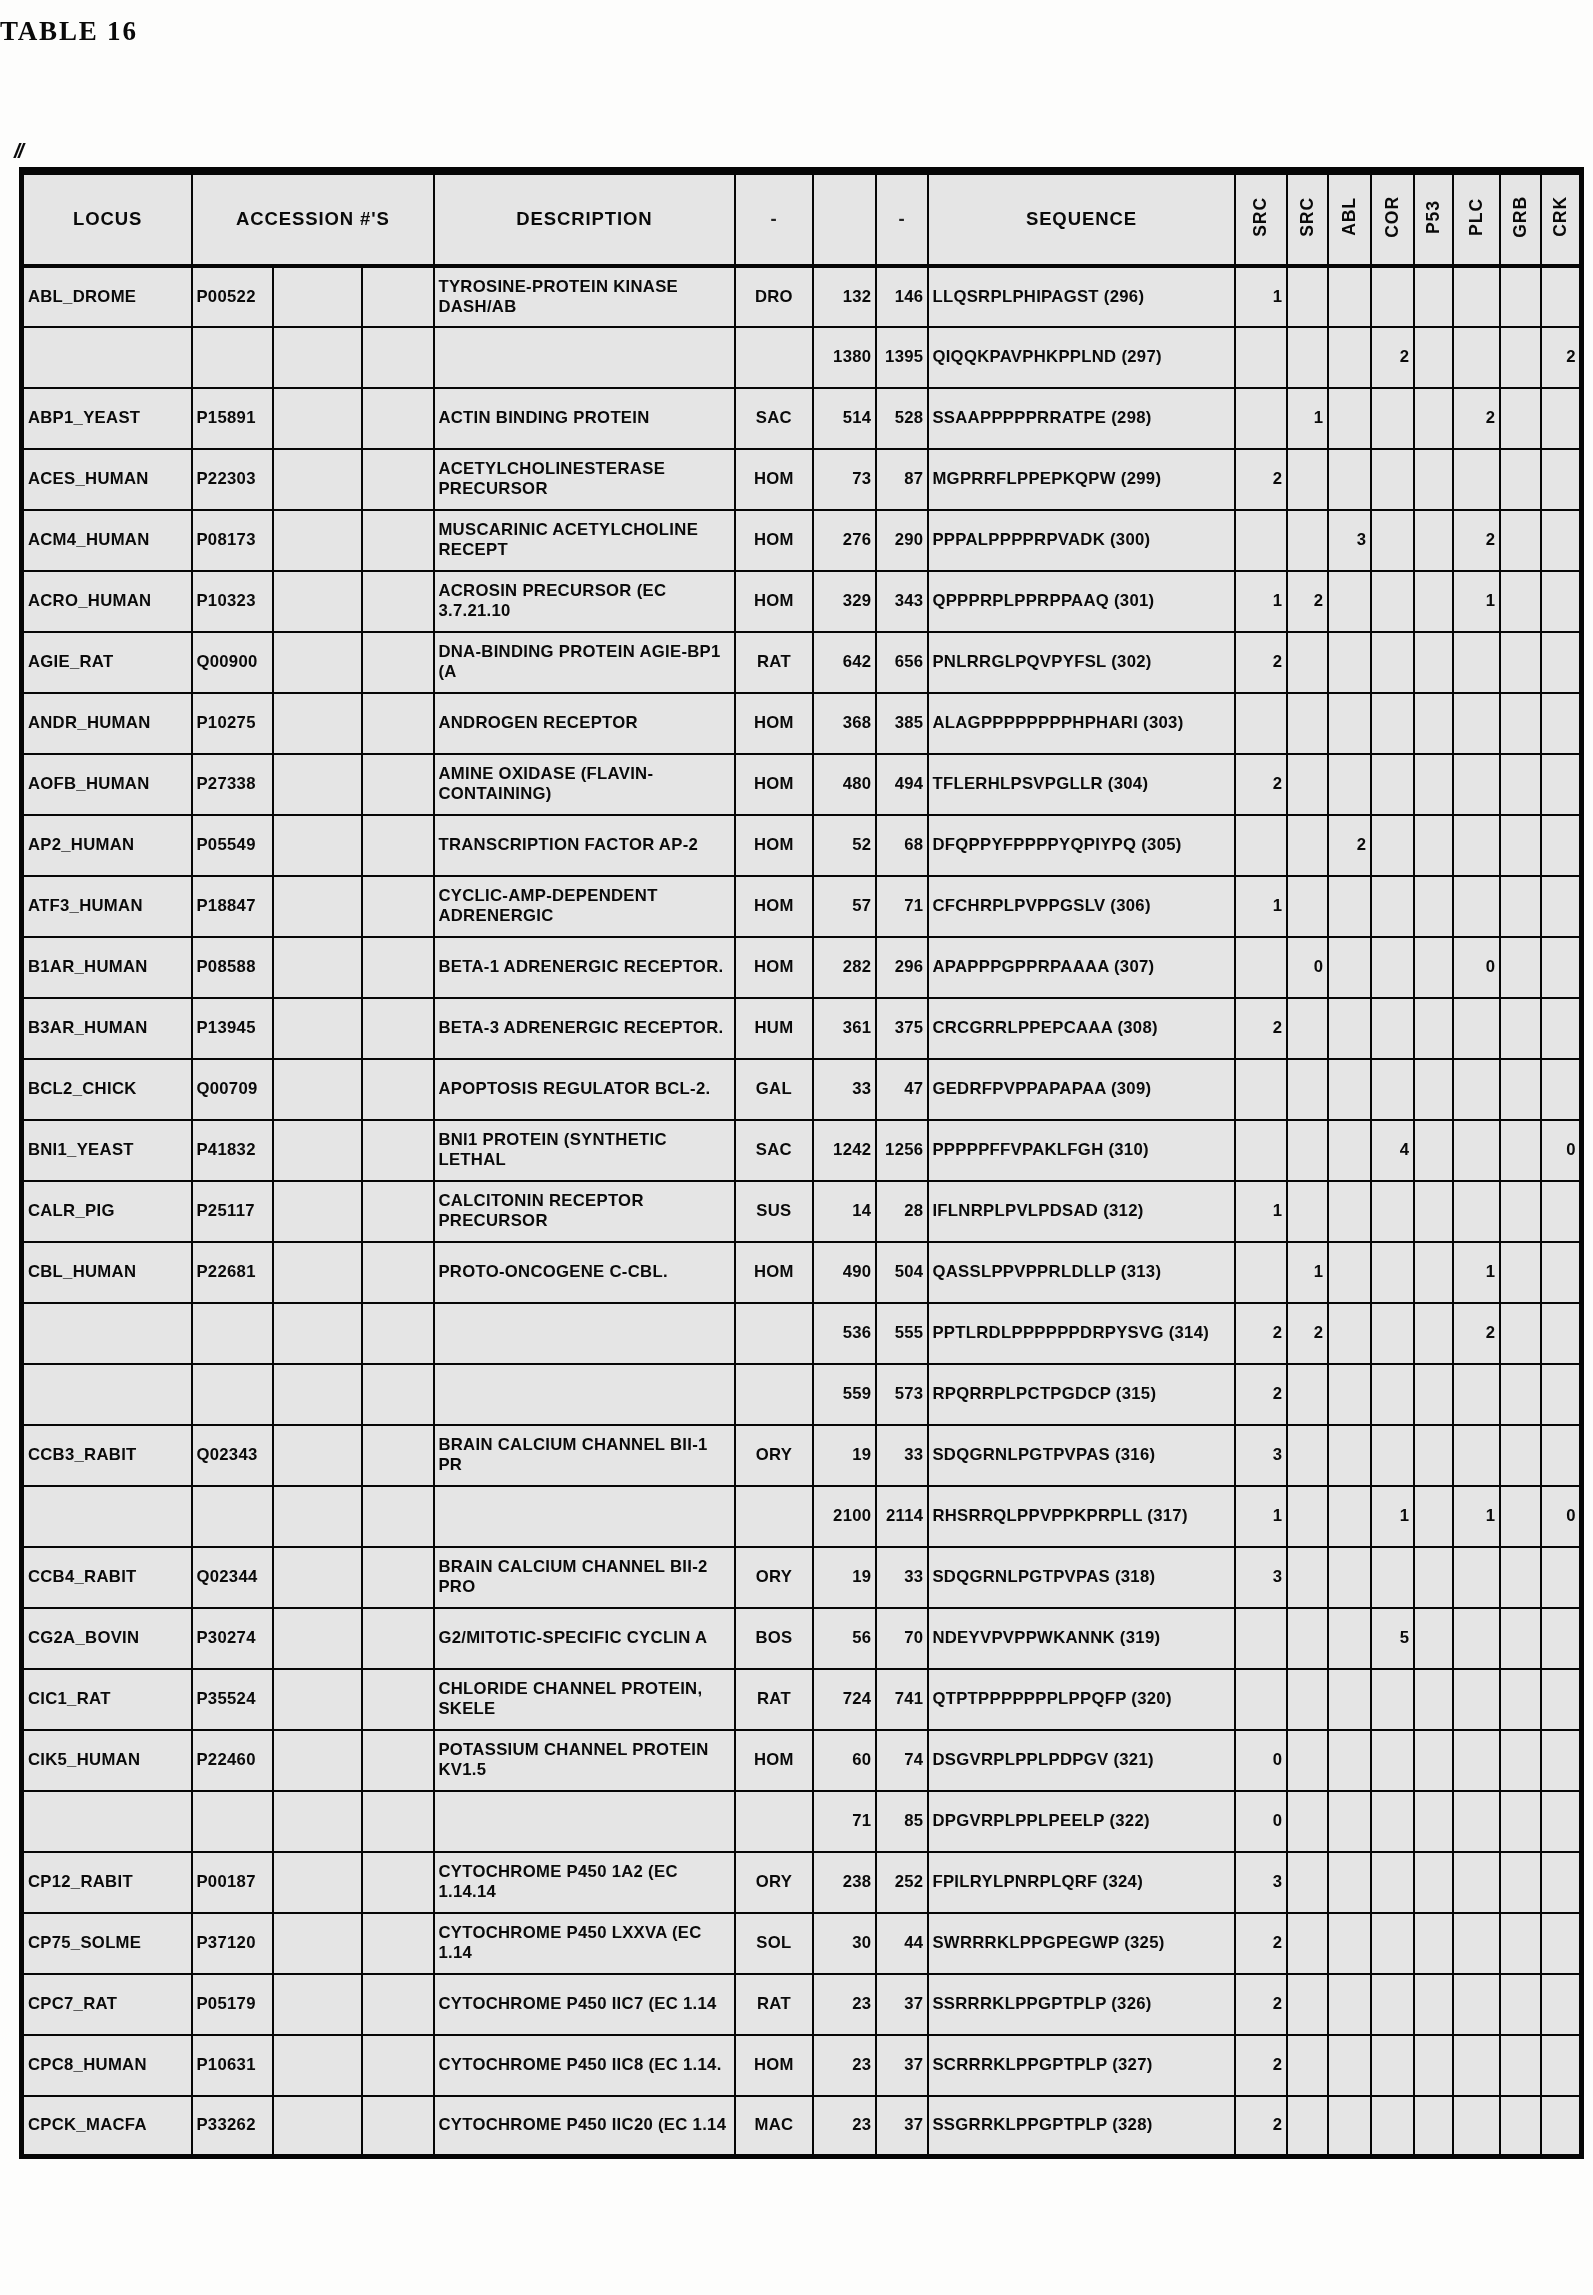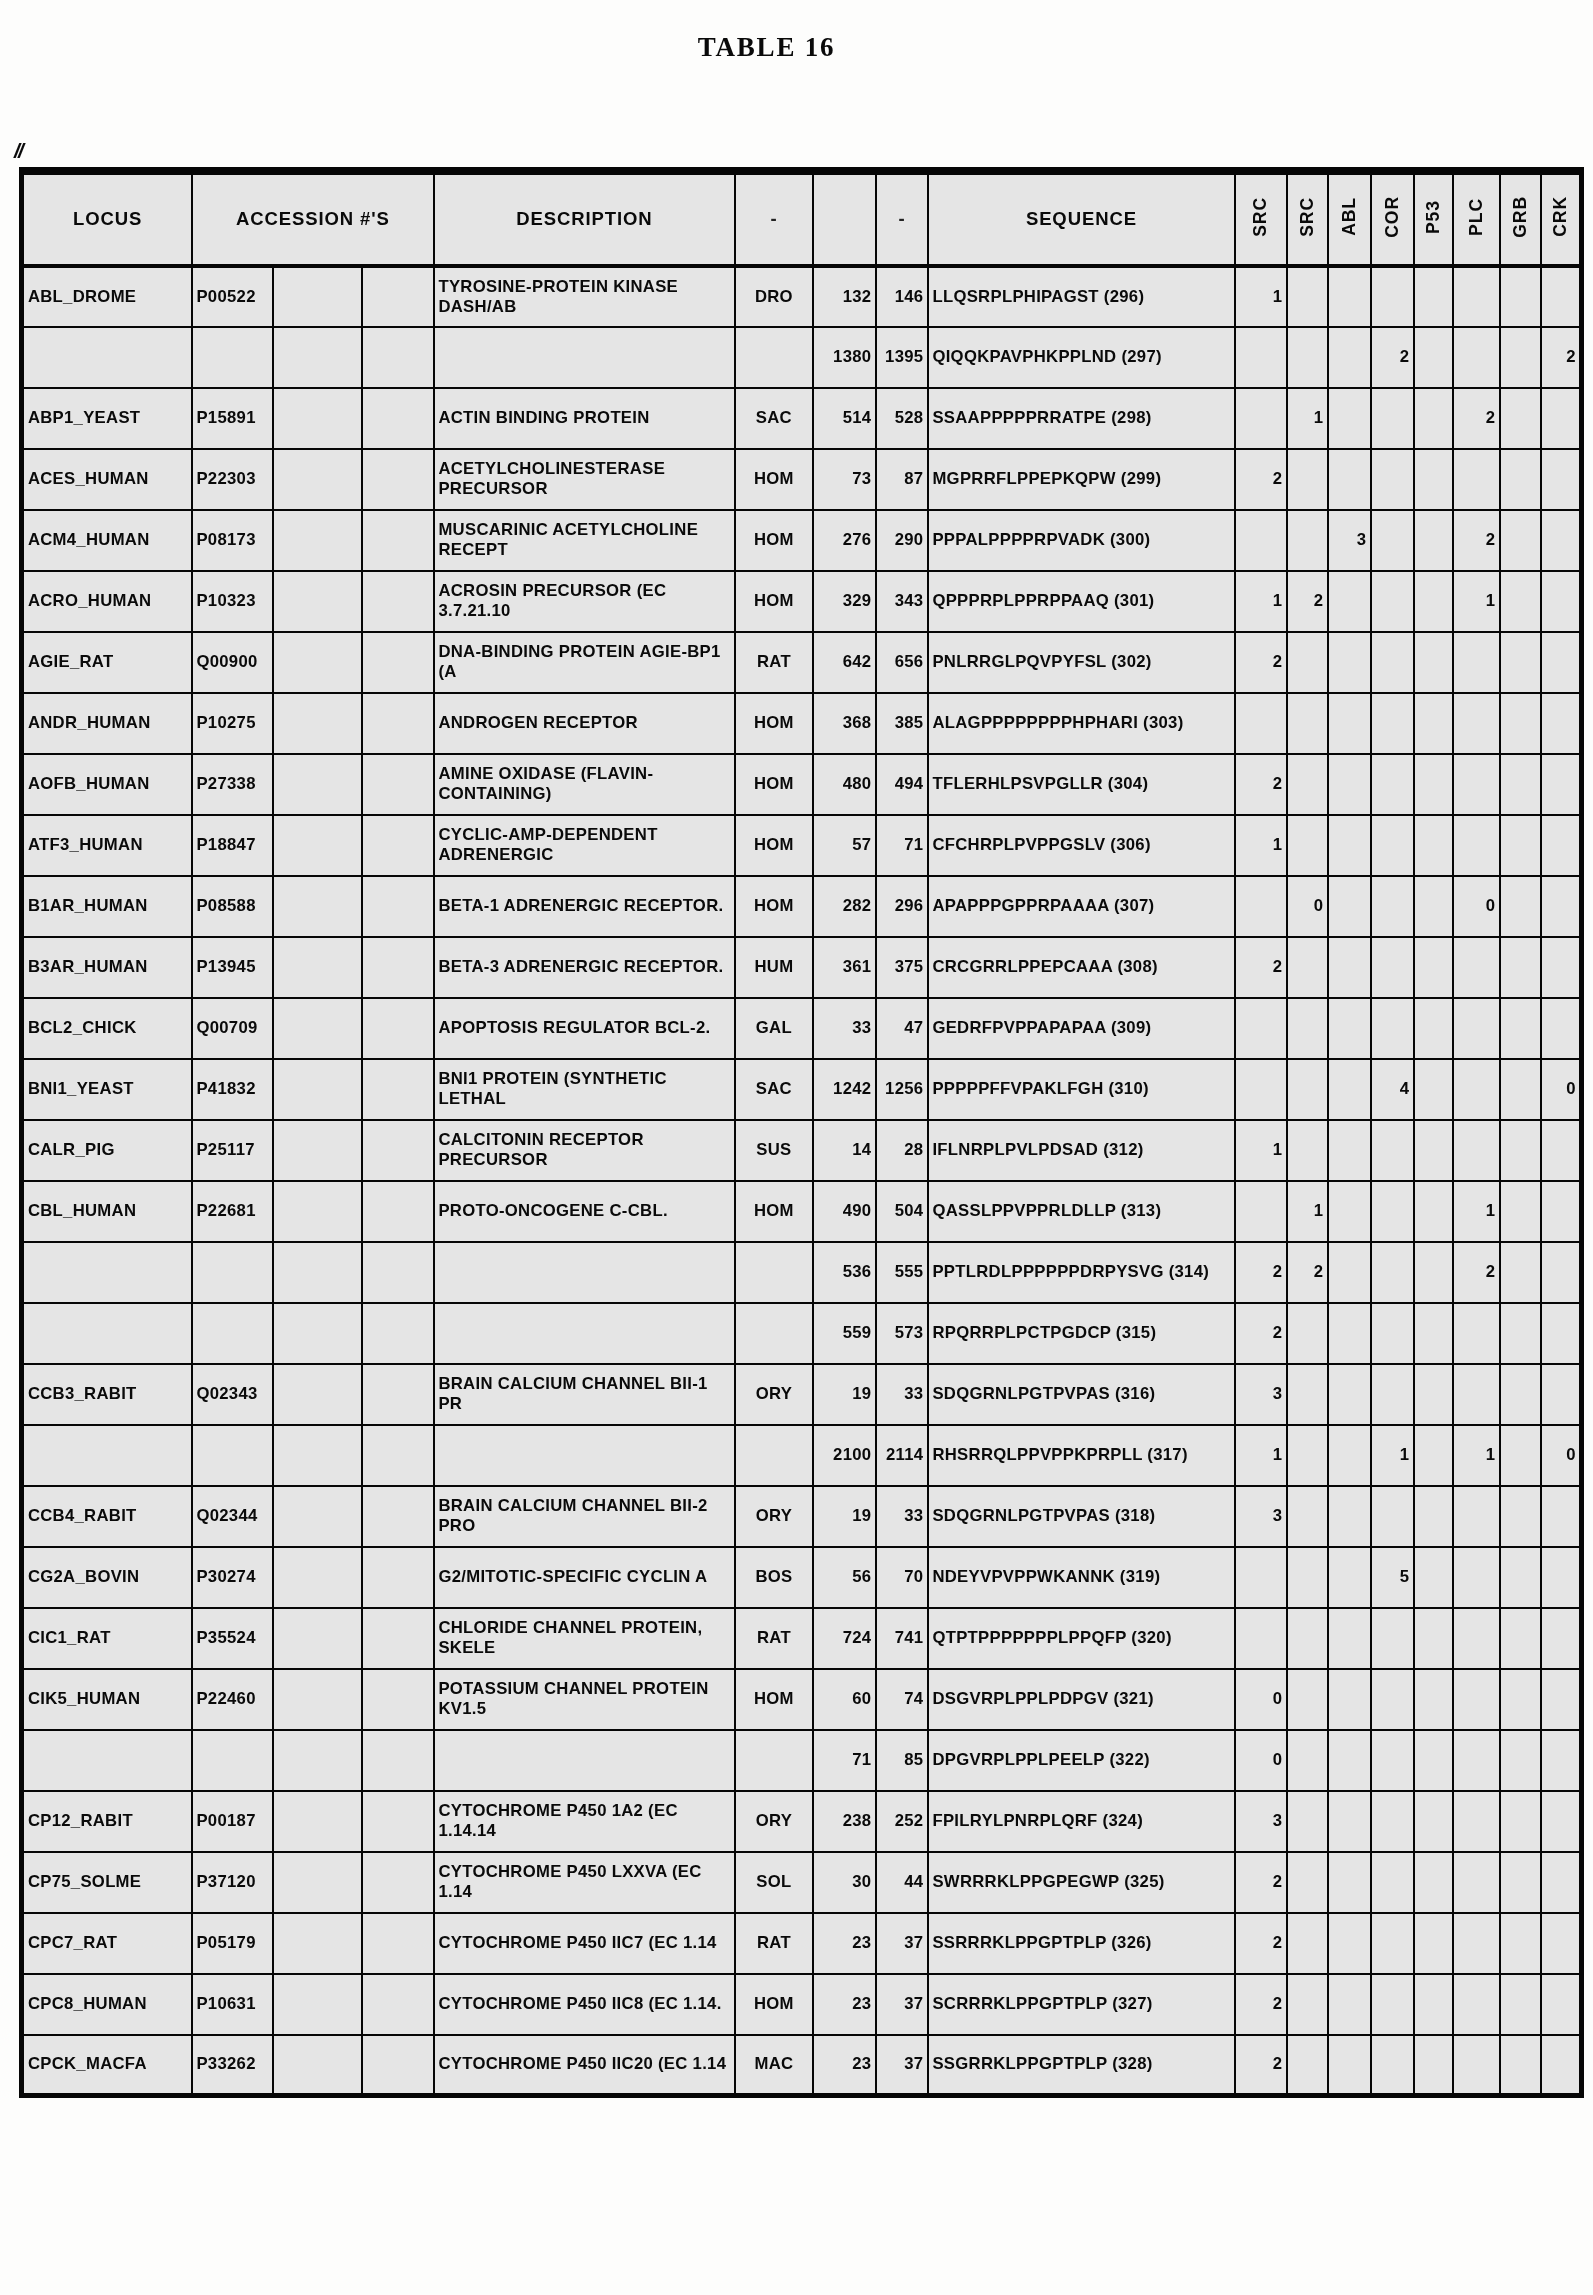--- a/index.html
+++ b/index.html
@@ -5,22 +5,21 @@
   html,body{margin:0;padding:0;background:#ffffff;}
   .page{
     position:relative;
     width:1593px;height:2295px;
     background:#fdfdfc;
     font-family:"Liberation Sans", sans-serif;
     color:#0a0a0a;
     overflow:hidden;
   }
   .title{
-    position:absolute;top:32px;left:0;width:1533px;
-    text-align:center;
+    position:absolute;top:16px;left:0;width:1533px;
     font-family:"Liberation Serif", serif;
     font-weight:bold;font-size:27px;letter-spacing:1.8px;
   }
   .page-mark{
     position:absolute;top:139px;left:14px;
     font-style:italic;font-weight:bold;font-size:21px;
     letter-spacing:-1.8px;
   }
   table.ptab{
     position:absolute;top:167px;left:19.4px;
@@ -271,20 +270,39 @@
           <td class="c-count">2</td>
           <td class="c-count"></td>
           <td class="c-count"></td>
           <td class="c-count"></td>
           <td class="c-count"></td>
           <td class="c-count"></td>
           <td class="c-count"></td>
           <td class="c-count"></td>
         </tr>
         <tr>
+          <td class="c-locus">AP2_HUMAN</td>
+          <td class="c-acc">P05549</td>
+          <td class="c-acc"></td>
+          <td class="c-acc"></td>
+          <td class="c-desc">TRANSCRIPTION FACTOR AP-2</td>
+          <td class="c-org">HOM</td>
+          <td class="c-num">52</td>
+          <td class="c-num">68</td>
+          <td class="c-seq">DFQPPYFPPPPYQPIYPQ (305)</td>
+          <td class="c-count"></td>
+          <td class="c-count"></td>
+          <td class="c-count">2</td>
+          <td class="c-count"></td>
+          <td class="c-count"></td>
+          <td class="c-count"></td>
+          <td class="c-count"></td>
+          <td class="c-count"></td>
+        </tr>
+        <tr>
           <td class="c-locus">ATF3_HUMAN</td>
           <td class="c-acc">P18847</td>
           <td class="c-acc"></td>
           <td class="c-acc"></td>
           <td class="c-desc">CYCLIC-AMP-DEPENDENT ADRENERGIC</td>
           <td class="c-org">HOM</td>
           <td class="c-num">57</td>
           <td class="c-num">71</td>
           <td class="c-seq">CFCHRPLPVPPGSLV (306)</td>
           <td class="c-count">1</td>

